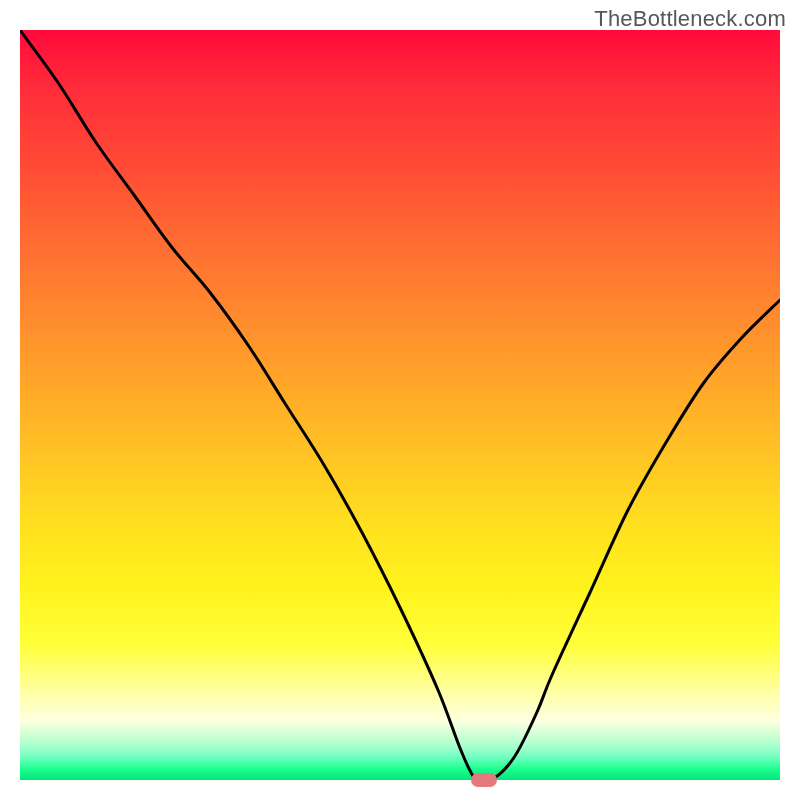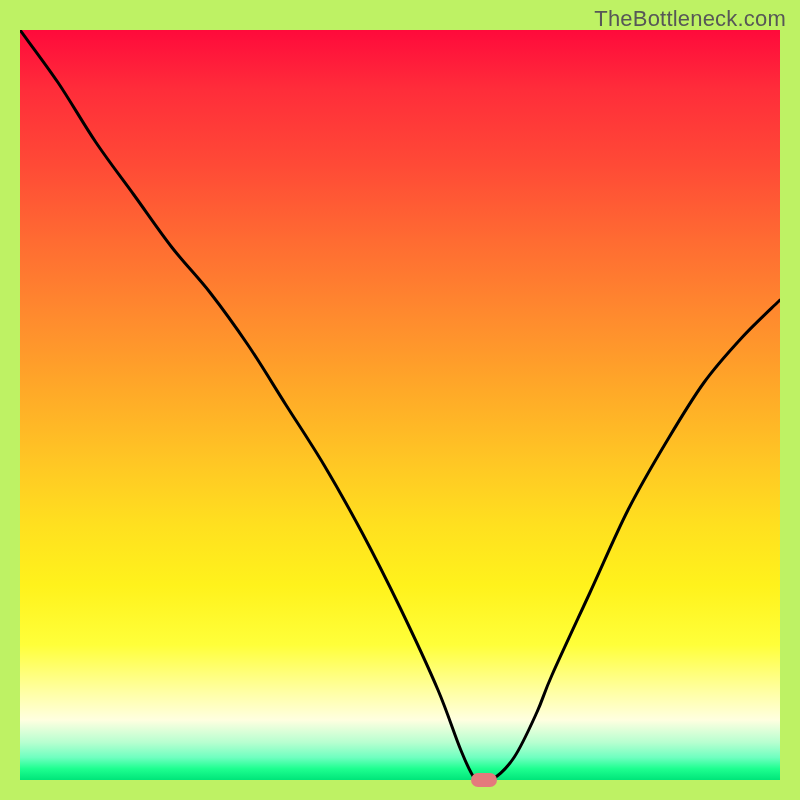--- a/index.html
+++ b/index.html
@@ -8,21 +8,21 @@
     width: 800px;
     height: 800px;
     background: #000;
     overflow: hidden;
     font-family: Arial, Helvetica, sans-serif;
   }
   .frame {
     position: relative;
     width: 800px;
     height: 800px;
-    background: #bef264;
+    background: #ffffff;
   }
   .watermark {
     position: absolute;
     top: 6px;
     right: 14px;
     color: #575757;
     font-size: 22px;
     letter-spacing: 0.2px;
     z-index: 20;
   }

